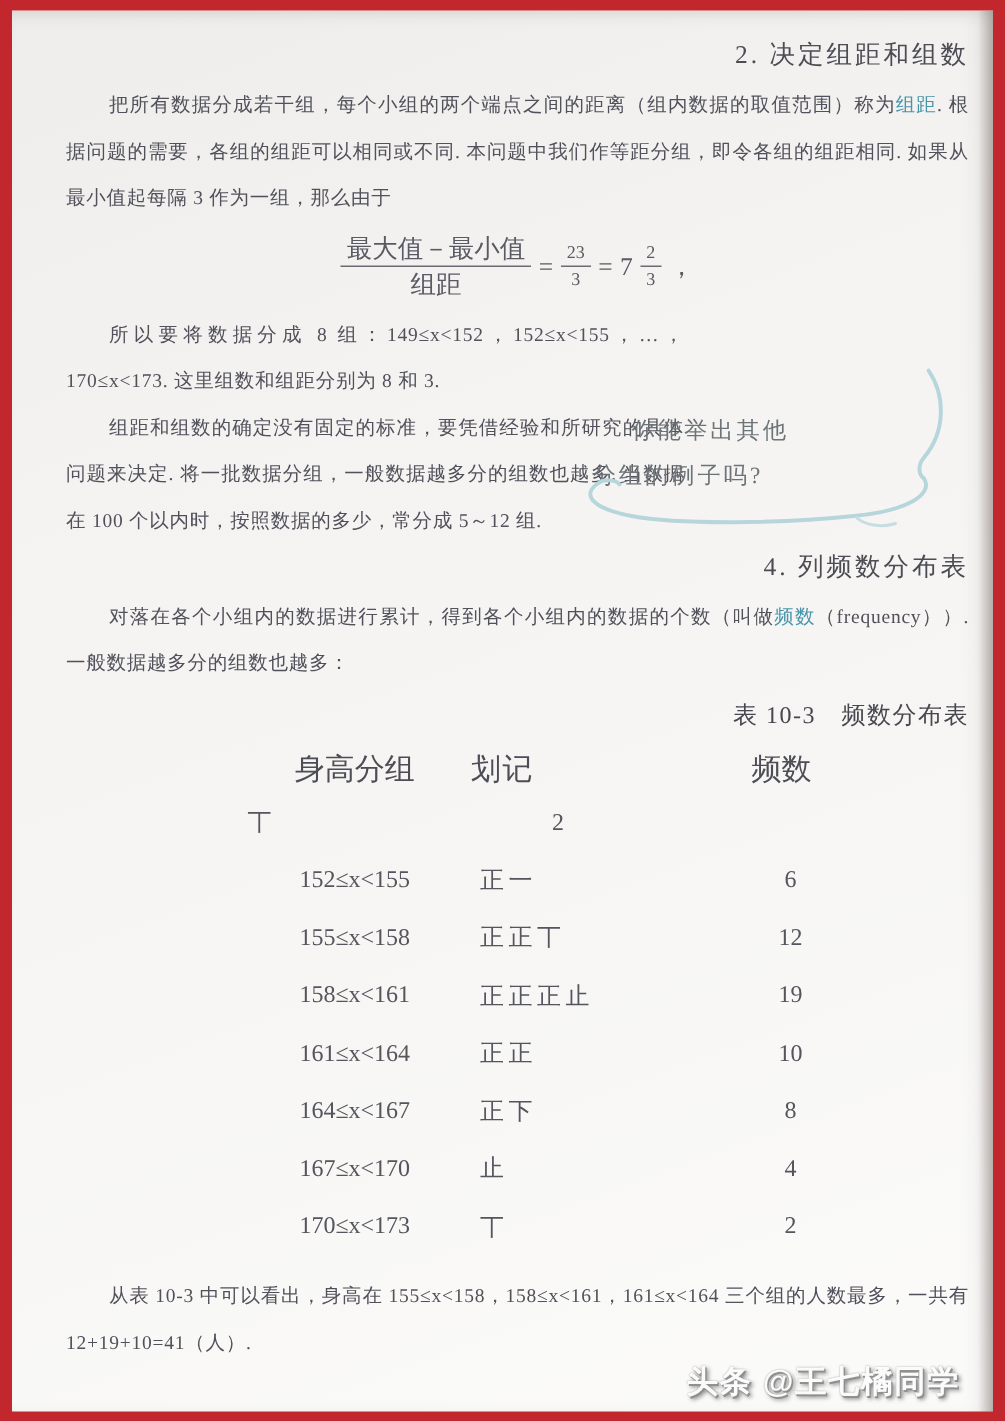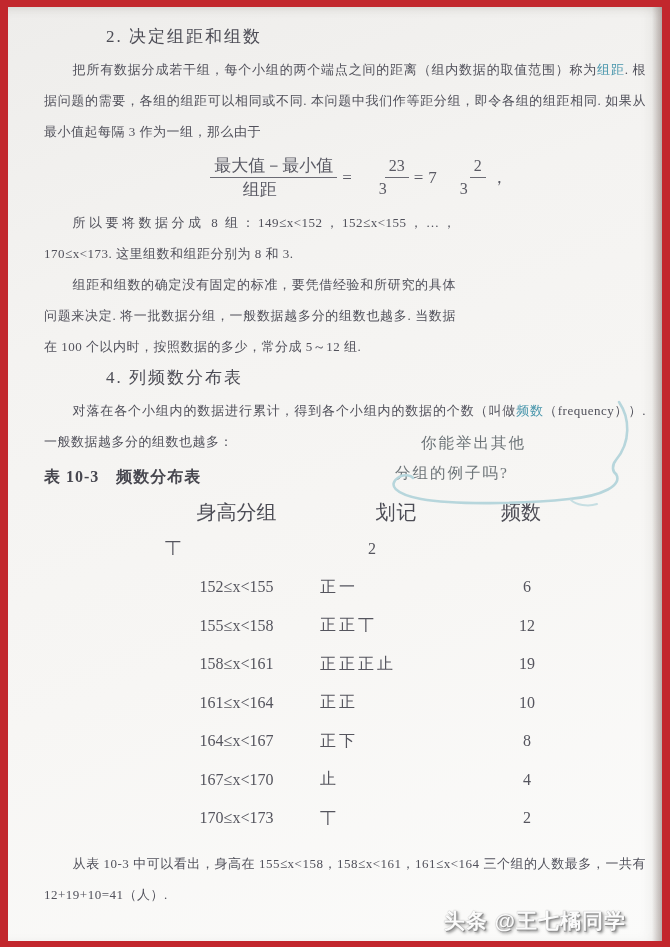--- a/index.html
+++ b/index.html
@@ -19,60 +19,60 @@
     padding:14px 16px 0 36px;
     color:#50505a;
     box-shadow:inset -14px 0 18px -12px rgba(60,50,45,.25), inset 0 10px 14px -12px rgba(60,50,45,.2);
   }
   .page::after{
     content:"";position:absolute;top:0;right:0;width:10px;height:100%;
     background:linear-gradient(to left,rgba(90,60,55,.28),rgba(90,60,55,0));
     pointer-events:none;
   }
   .kai{font-style:normal;letter-spacing:2px;}
-  .heading{font-size:17px;margin:4px 0 6px 62px;color:#4c4c55;}
+  .heading{font-size:17px;margin:4px 0 6px 62px;color:#4c4c55;text-align:right;}
   p.body{
     font-size:13px;line-height:31px;margin:0;text-indent:2.2em;
     text-align:justify;color:#51515b;letter-spacing:.5px;
   }
   .term{color:#4795ab;}
   
   .formula{
     display:flex;justify-content:center;align-items:center;
     margin:8px 0 6px 0;font-size:17px;color:#5a5a64;gap:5px;
   }
   .frac{display:inline-flex;flex-direction:column;align-items:center;line-height:1.25;}
-  .frac .num{border-bottom:1.5px solid #6b6b74;padding:0 4px 1px 4px;margin-left:28px;}
+  .frac .num{border-bottom:1.5px solid #6b6b74;padding:0 4px 1px 4px;}
   .frac .den{padding-top:1px;}
-  .frac.small{font-size:16px;}
+  .frac.small{font-size:12px;}
   
-  .twocol{display:flex;margin-top:2px;align-items:flex-end;}
+  .twocol{display:flex;margin-top:2px;}
   .leftcol{width:412px;}
   .rightcol{position:relative;flex:1;}
   .bubble{
     position:absolute;top:66px;right:19px;width:206px;
     font-size:15.5px;line-height:30px;color:#6d7478;
     letter-spacing:2px;text-align:left;
   }
   .bubble .b2{margin-left:-26px;}
   .bubble svg{position:absolute;left:-38px;top:-44px;}
   
   .tbl-title{
-    text-align:left;font-weight:bold;font-size:16px;color:#47474f;
+    text-align:right;font-weight:normal;font-size:16px;color:#47474f;
     margin:10px 0 8px 0;letter-spacing:1px;
   }
   .tbl{margin-left:115px;width:410px;font-size:16px;color:#55555e;}
   .tbl-row{display:flex;align-items:center;height:38.5px;}
   .tbl-row .c1{width:155px;text-align:center;}
   .tbl-row .c2{width:165px;text-align:left;padding-left:6px;letter-spacing:3px;}
   .tbl-row .c3{width:84px;text-align:center;}
   .tbl-head{height:34px;font-size:20px;color:#4d4d56;}
-  .tbl-head .c2{text-align:center;padding-left:0;letter-spacing:1px;}
+  .tbl-head .c2{padding-left:0;letter-spacing:1px;}
   .watermark{
-    position:absolute;right:36px;bottom:6px;
+    position:absolute;right:22px;bottom:6px;
     font-family:"Liberation Sans","DejaVu Sans",sans-serif;
     font-weight:bold;font-size:21px;letter-spacing:1px;
     color:#fbfbfb;
     text-shadow:0 0 1px #9a9a9a,1px 1px 0 #8f8f8f,2px 2px 3px rgba(90,90,90,.8);
   }
 </style>
 </head>
 <body>
 
 <div class="page">

